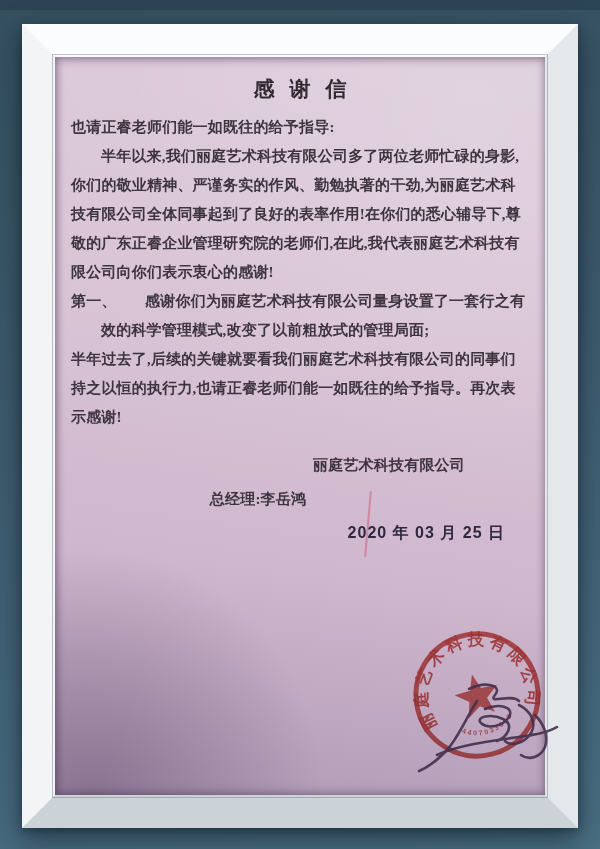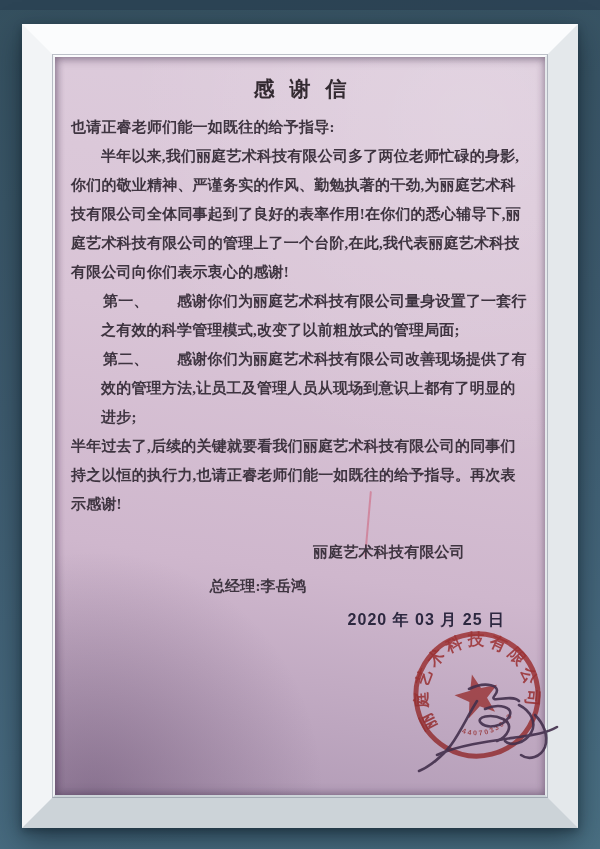--- a/index.html
+++ b/index.html
@@ -36,21 +36,21 @@
   }
   .title{
     margin:0 0 8px 0;text-align:center;
     font-size:21px;line-height:32px;letter-spacing:15px;text-indent:15px;
     color:#332a31;font-weight:700;
     font-family:"Liberation Sans","DejaVu Sans",sans-serif;
   }
   .paper p{margin:0;}
   .indent2{text-indent:2em;}
   .item{padding-left:2em;text-indent:-2em;margin:1px 0;}
-  .item-label{margin-right:1.9em;margin-left:32px;}
+  .item-label{margin-right:1.9em;}
   .closing{margin-left:2em;}
   .sig{margin-top:16px;text-align:right;position:relative;z-index:3;}
   .sig p{line-height:34px;}
   .sig-company{padding-right:64px;}
   .sig-signer{padding-right:84px;text-align:center;}
   .sig-date{
     padding-right:24px;font-size:16px;letter-spacing:1px;color:#2d2840;
     font-family:"Liberation Sans","DejaVu Sans",sans-serif;font-weight:700;
   }
   .seal{
@@ -67,24 +67,23 @@
 </style>
 </head>
 <body>
 
 <div class="frame">
   <div class="paper">
 
     <h1 class="title">感谢信</h1>
 
     <p class="salutation">也请正睿老师们能一如既往的给予指导:</p>
-    <p class="indent2">半年以来,我们丽庭艺术科技有限公司多了两位老师忙碌的身影,你们的敬业精神、严谨务实的作风、勤勉执著的干劲,为丽庭艺术科技有限公司全体同事起到了良好的表率作用!在你们的悉心辅导下,丽庭艺术科技有限公司的管理上了一个台阶,在此,我代表丽庭艺术科技有限公司向你们表示衷心的感谢!</p>
+    <p class="indent2">半年以来,我们丽庭艺术科技有限公司多了两位老师忙碌的身影,你们的敬业精神、严谨务实的作风、勤勉执著的干劲,为丽庭艺术科技有限公司全体同事起到了良好的表率作用!在你们的悉心辅导下,尊敬的广东正睿企业管理研究院的老师们,在此,我代表丽庭艺术科技有限公司向你们表示衷心的感谢!</p>
 
     <p class="item"><span class="item-label">第一、</span><span>感谢你们为丽庭艺术科技有限公司量身设置了一套行之有效的科学管理模式,改变了以前粗放式的管理局面;</span></p>
-    <p class="item"><span class="item-label">第二、</span><span>感谢你们为丽庭艺术科技有限公司改善现场提供了有效的管理方法,让员工及管理人员从现场到意识上都有了明显的进步;</span></p>
 
     <p class="closing">半年过去了,后续的关键就要看我们丽庭艺术科技有限公司的同事们持之以恒的执行力,也请正睿老师们能一如既往的给予指导。再次表示感谢!</p>
 
     <div class="sig">
       <p class="sig-company">丽庭艺术科技有限公司</p>
       <p class="sig-signer">总经理:李岳鸿</p>
       <p class="sig-date">2020 年 03 月 25 日</p>
     </div>
 
     <div class="stray-mark"></div>

